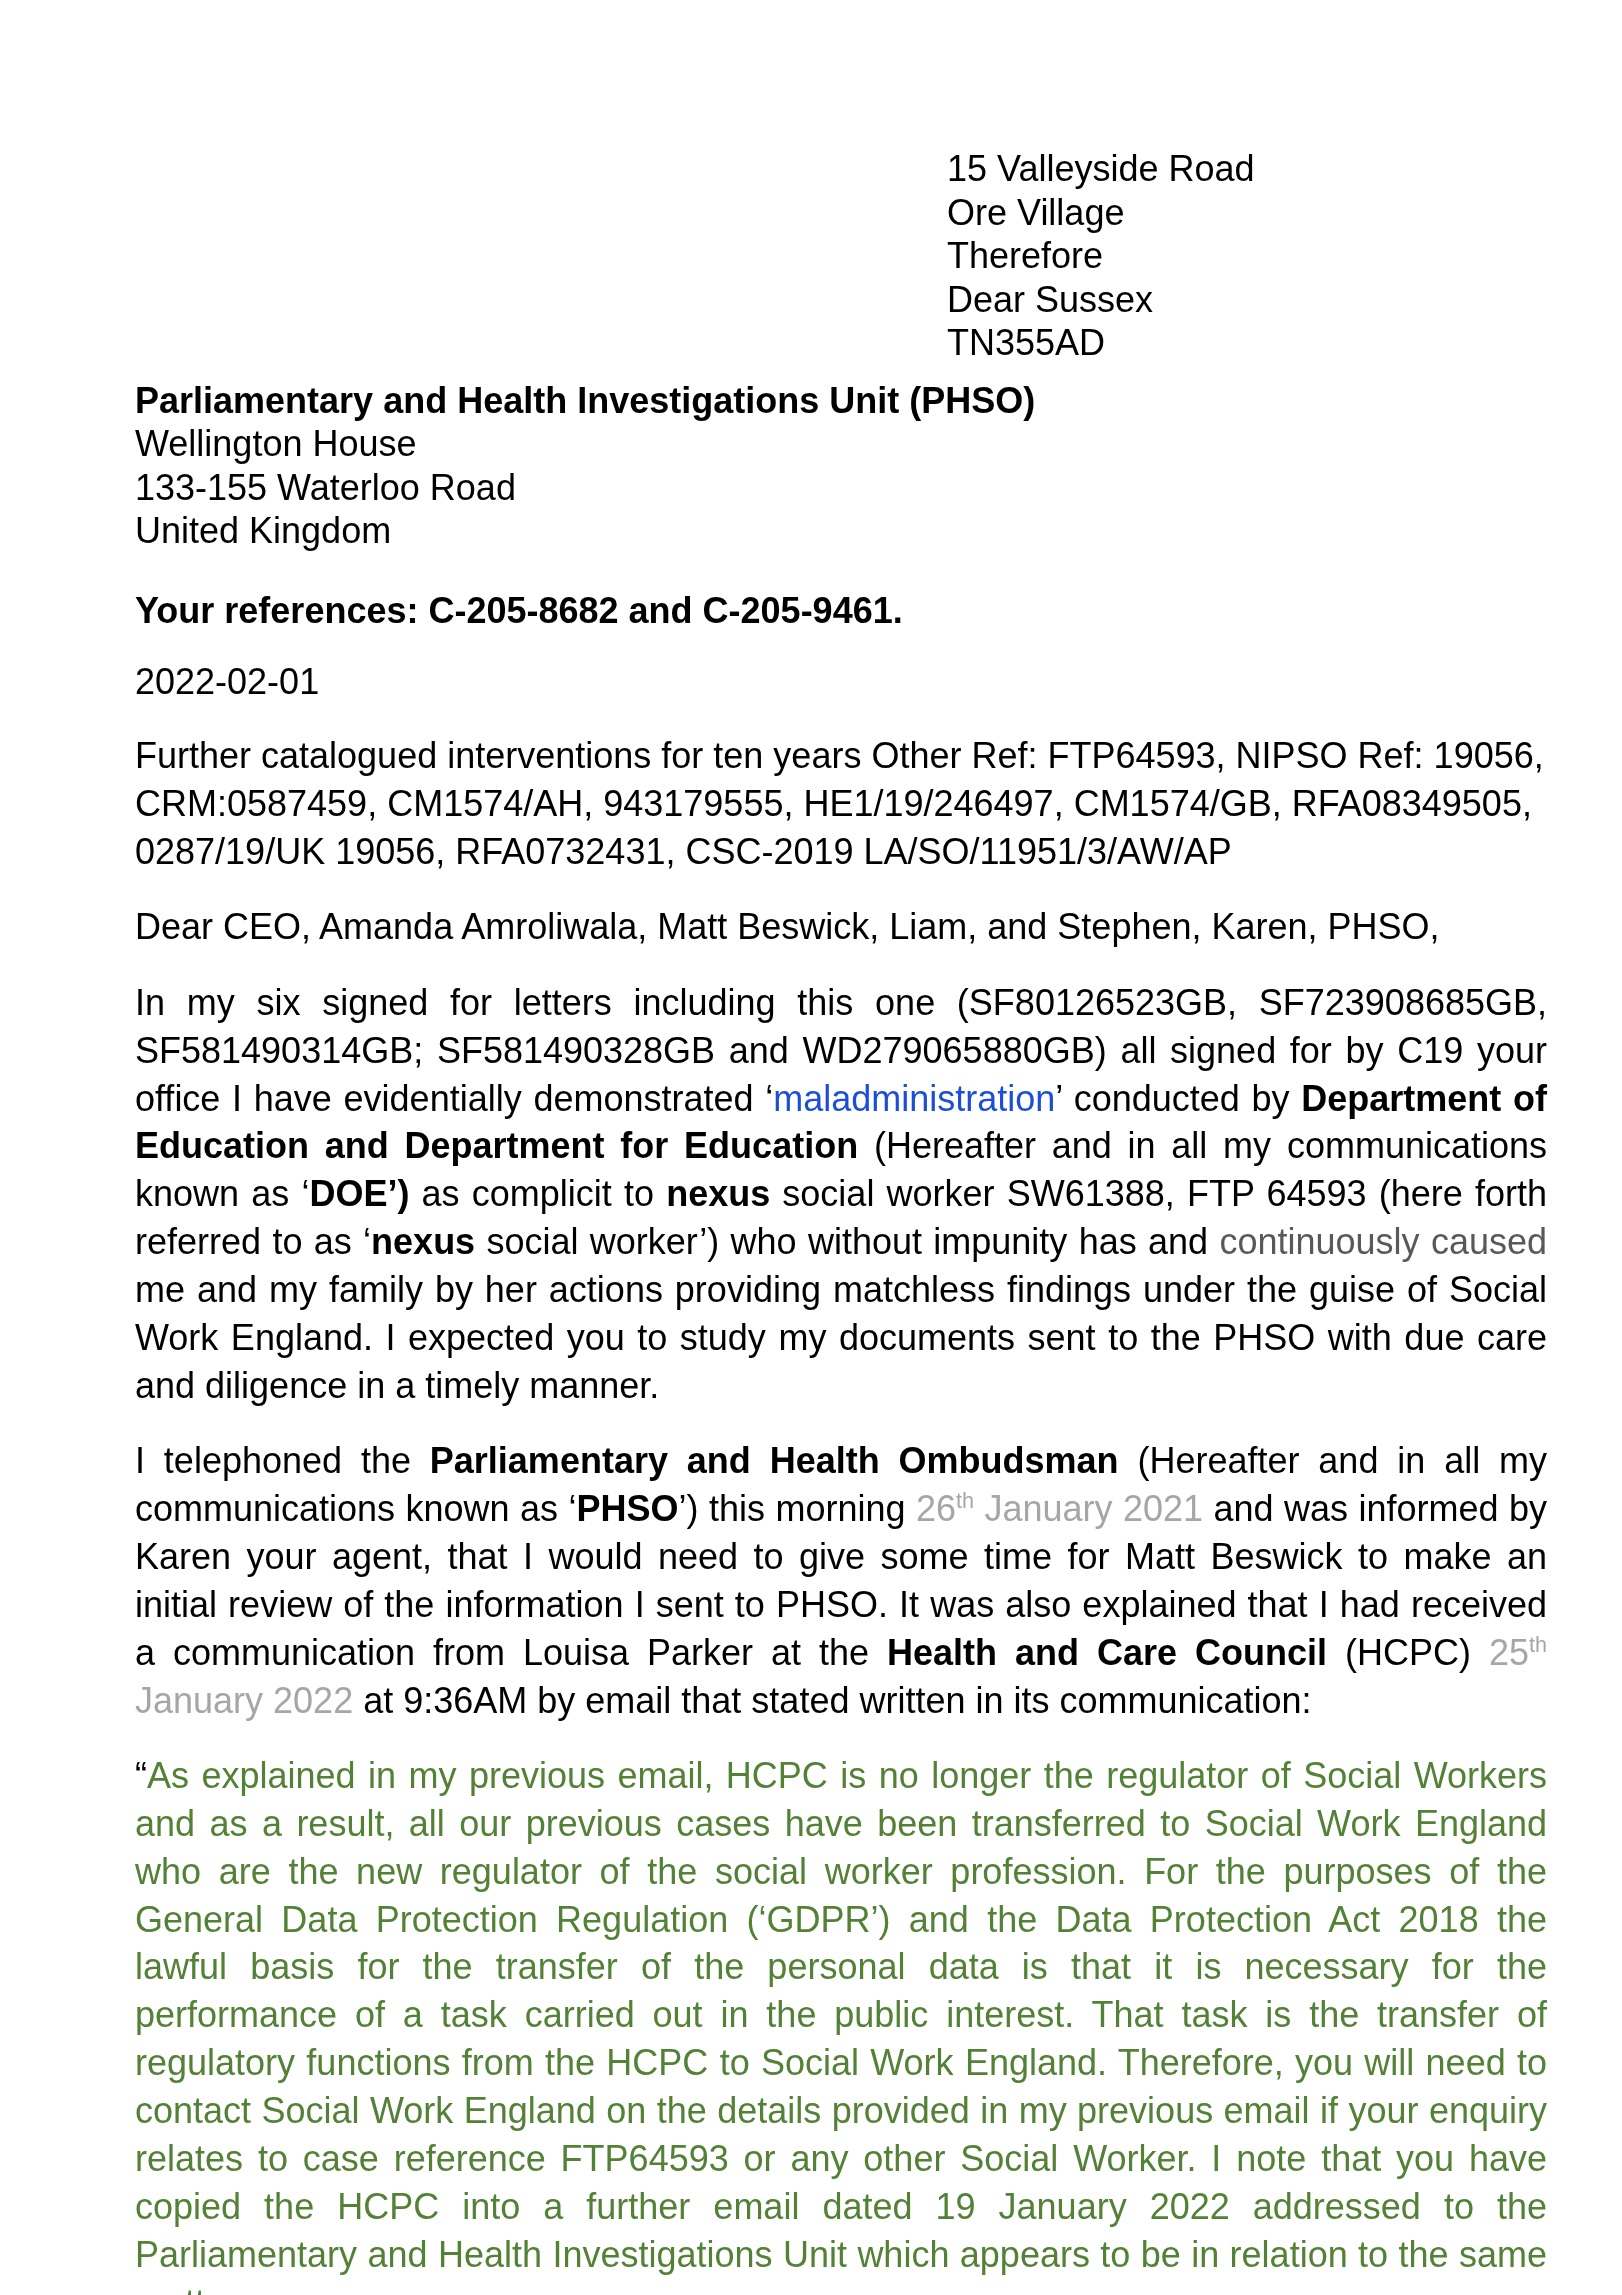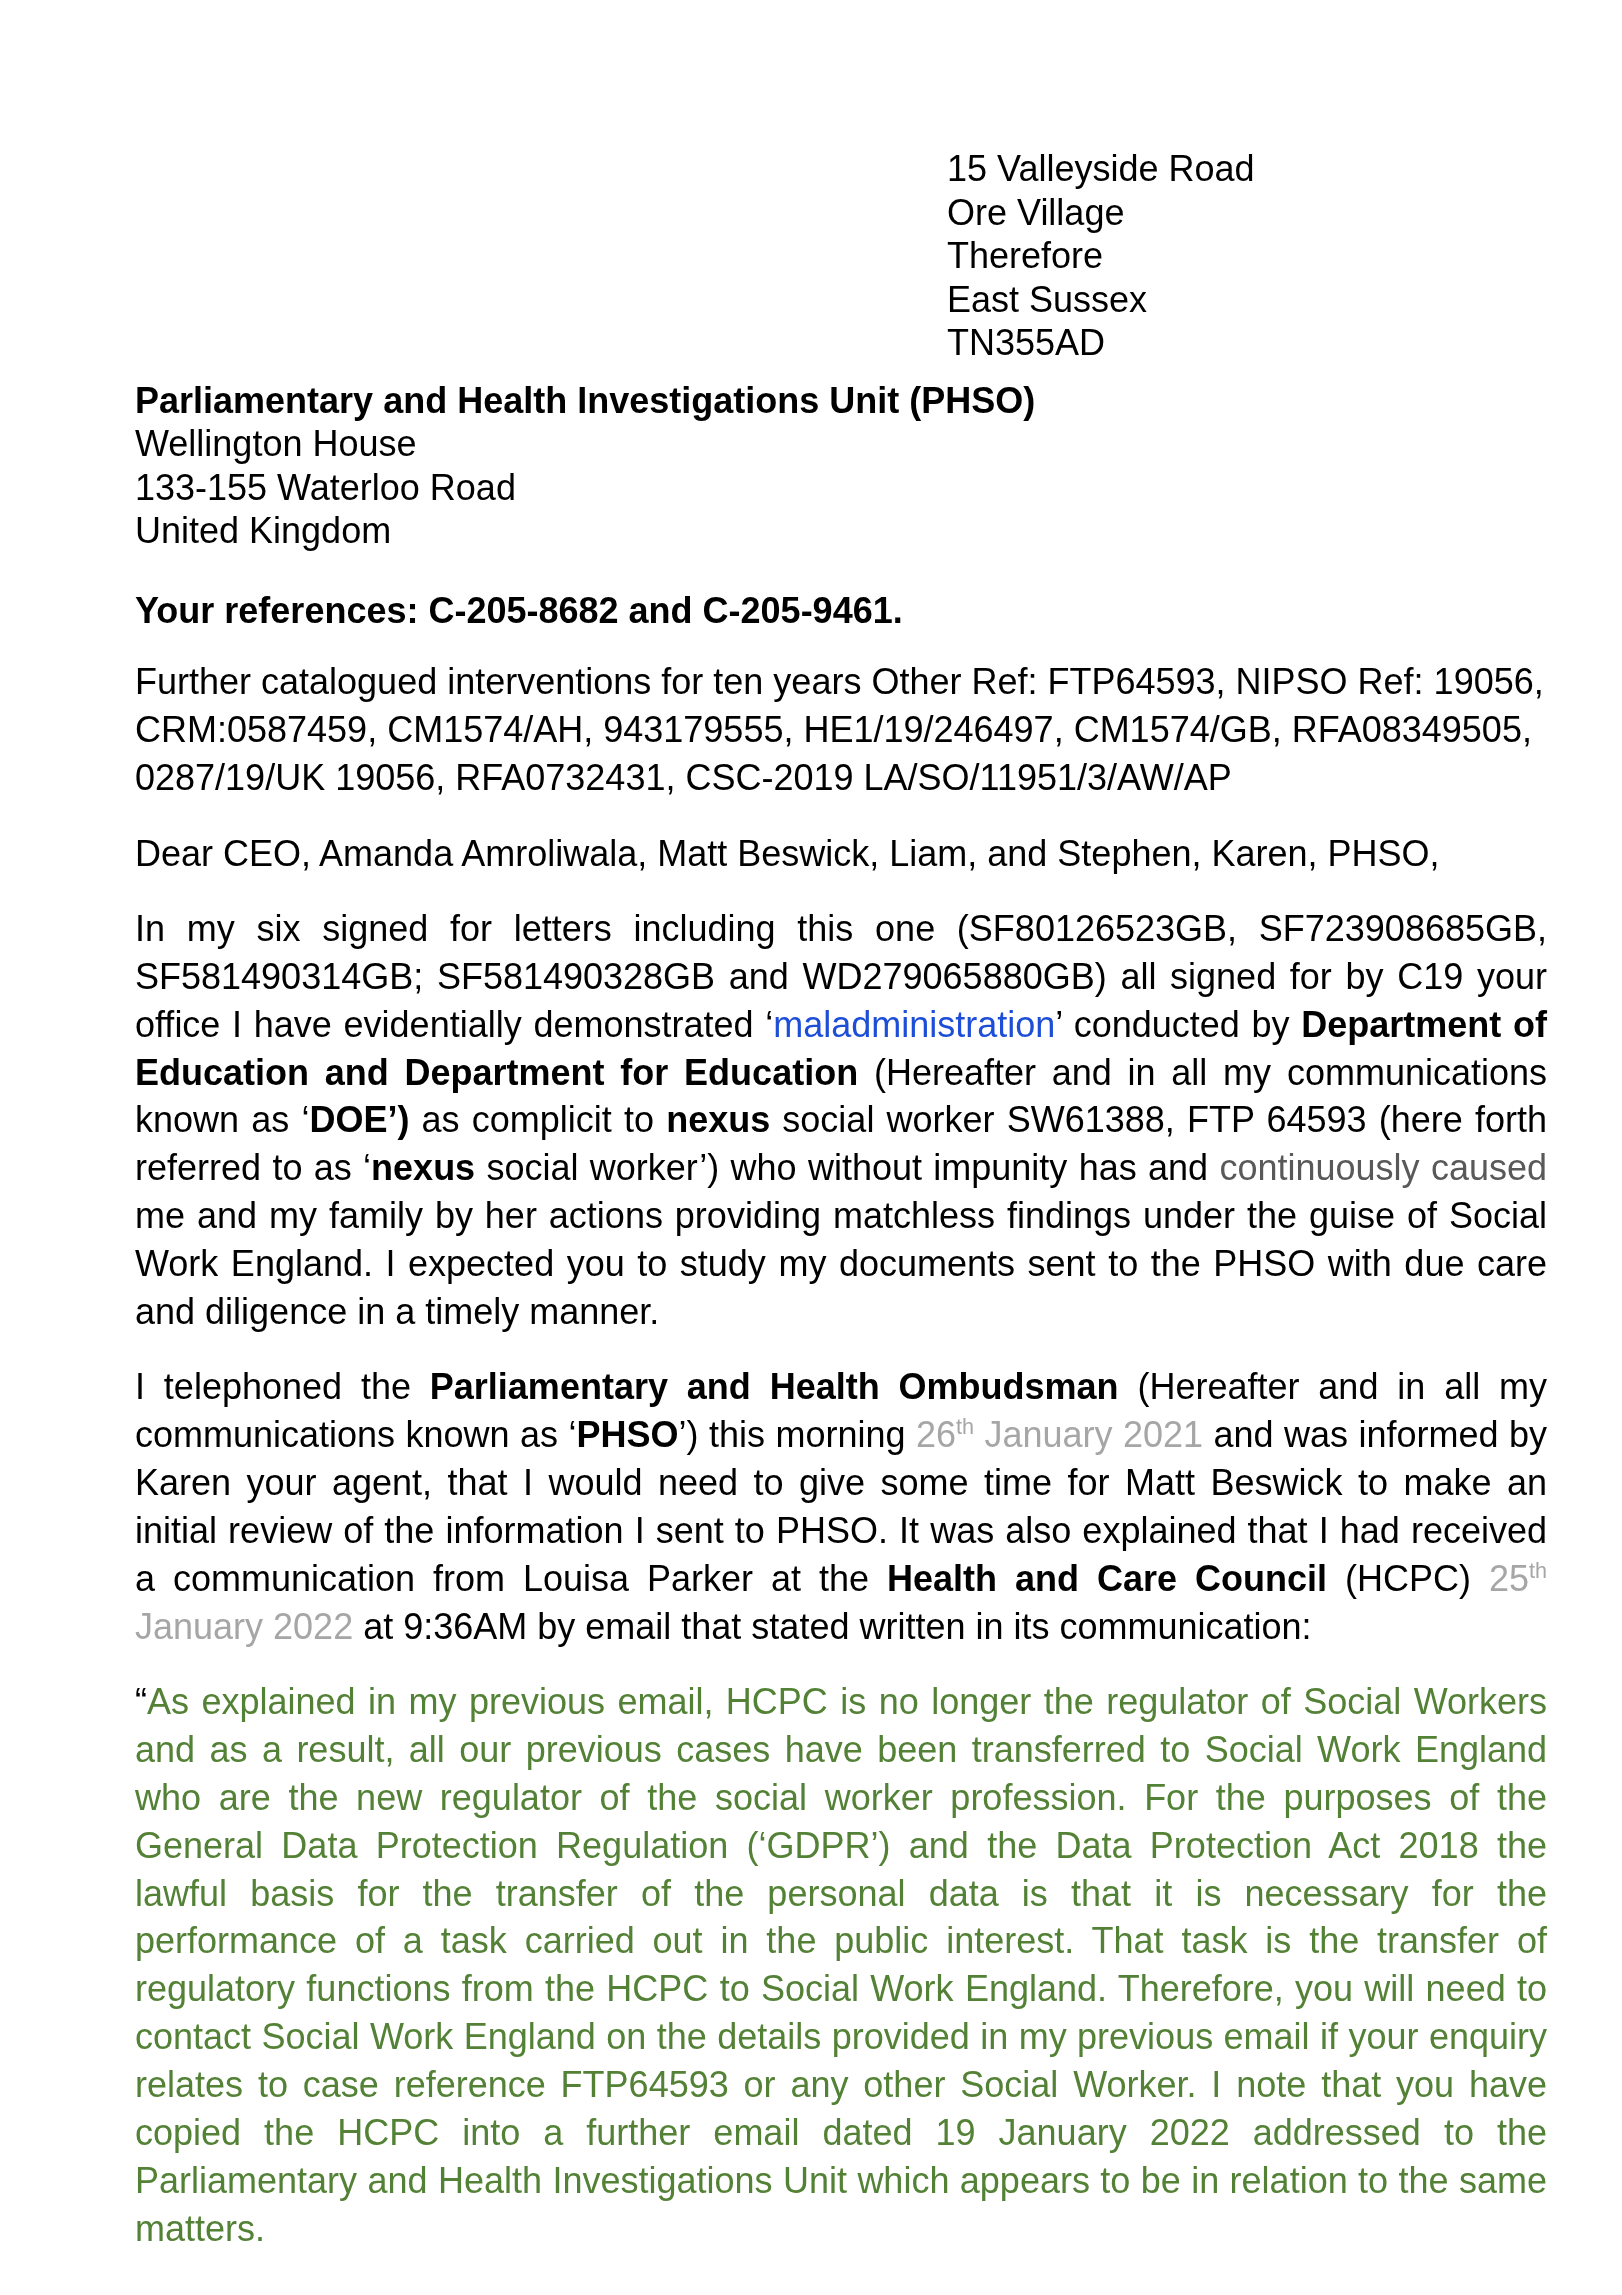--- a/index.html
+++ b/index.html
@@ -33,35 +33,36 @@
 </style>
 </head>
 <body>
 
 <div class="page">
 
   <div class="addr sender">
       <div>15 Valleyside Road</div>
       <div>Ore Village</div>
       <div>Therefore</div>
-      <div>East Sussex</div>
+      <div>Dear Sussex</div>
       <div>TN355AD</div>
     </div>
 
   <div class="addr recipient">
     <div class="b">Parliamentary and Health Investigations Unit (PHSO)</div>
     <div>
         <div>Wellington House</div>
         <div>133-155 Waterloo Road</div>
         <div>United Kingdom</div>
       </div>
   </div>
 
   <p class="refline b">Your references: C-205-8682 and C-205-9461.</p>
 
+  <p class="dateline">2022-02-01</p>
 
   <p class="para">Further catalogued interventions for ten years Other Ref: FTP64593, NIPSO Ref: 19056, CRM:0587459, CM1574/AH, 943179555, HE1/19/246497, CM1574/GB, RFA08349505, 0287/19/UK 19056, RFA0732431, CSC-2019 LA/SO/11951/3/AW/AP</p>
 
   <p class="para">Dear CEO, Amanda Amroliwala, Matt Beswick, Liam, and Stephen, Karen, PHSO,</p>
 
   <p class="para just"><span>In my </span><span class="u">six</span><span> signed for letters including this one (SF80126523GB, SF723908685GB, SF581490314GB; SF581490328GB and WD279065880GB) all signed for by C19 your office I have evidentially demonstrated ‘</span><span class="red">maladministration</span><span>’ conducted by </span><span class="b">Department of Education and Department for Education</span><span> (Hereafter and in all my communications known as ‘</span><span class="b">DOE’)</span><span> as complicit to </span><span class="b">nexus</span><span> social worker SW61388, FTP 64593 (here forth referred to as ‘</span><span class="b">nexus</span><span> social worker’) who without impunity has and </span><span class="dim">continuously caused</span><span> me and my family by her actions providing matchless findings under the guise of Social Work England. I expected you to study my documents sent to the PHSO with due care and diligence in a timely manner.</span></p>
 
   <p class="para just"><span>I telephoned the </span><span class="b">Parliamentary and Health Ombudsman</span><span> (Hereafter and in all my communications known as ‘</span><span class="b">PHSO</span><span>’) this morning </span><span class="gray">26</span><span class="sup gray">th</span><span class="gray"> January 2021</span><span> and was informed by </span><span class="u">Karen</span><span> your agent, that I would need to give some time for </span><span class="u">Matt Beswick</span><span> to make an initial review of the information I sent to PHSO. It was also explained that I had received a communication from Louisa Parker at the </span><span class="b">Health and Care Council</span><span> (HCPC) </span><span class="gray">25</span><span class="sup gray">th</span><span class="gray"> January 2022</span><span> at 9:36AM by email that stated written in its communication:</span></p>
 
   <p class="para just"><span>“</span><span class="green">As explained in my previous email, HCPC is no longer the regulator of Social Workers and as a result, all our previous cases have been transferred to Social Work England who are the new regulator of the social worker profession. For the purposes of the General Data Protection Regulation (‘GDPR’) and the Data Protection Act 2018 the lawful basis for the transfer of the personal data is that it is necessary for the performance of a task carried out in the public interest. That task is the transfer of regulatory functions from the HCPC to Social Work England. Therefore, you will need to contact Social Work England on the details provided in my previous email if your enquiry relates to case reference FTP64593 or any other Social Worker. I note that you have copied the HCPC into a further email dated 19 January 2022 addressed to the Parliamentary and Health Investigations Unit which appears to be in relation to the same matters.</span></p>

